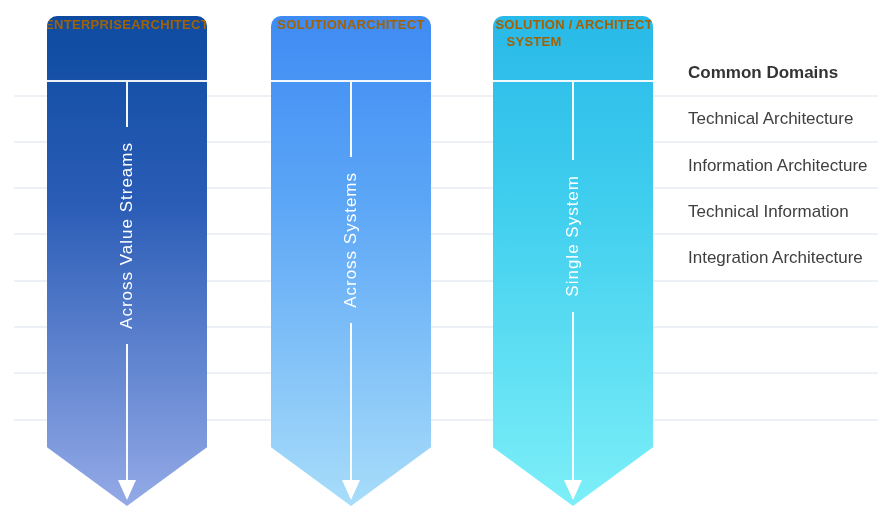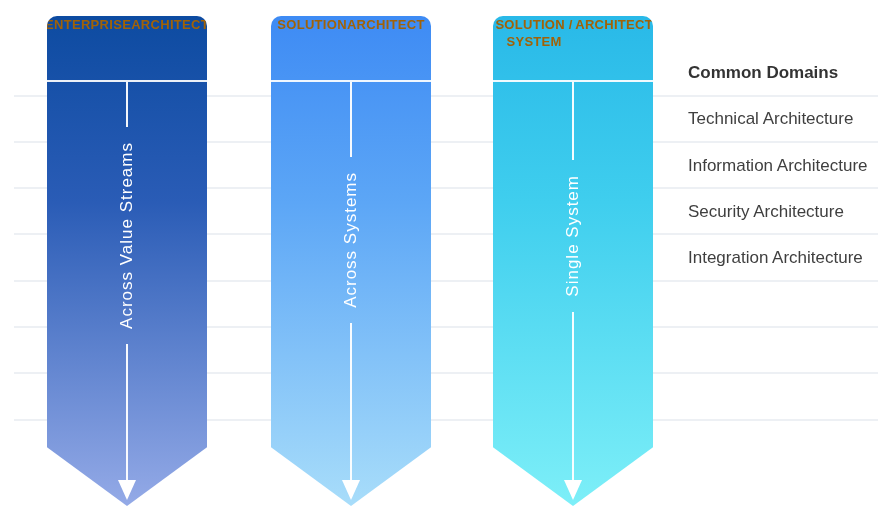--- a/index.html
+++ b/index.html
@@ -116,17 +116,17 @@
       <div class="v-label">Single System</div>
       <div class="stem-bottom"></div>
       <div class="arrow-head"></div>
     </div>
   </div>
 
   <div class="domains">
     <div class="domain-row hdr">Common Domains</div>
     <div class="domain-row">Technical Architecture</div>
     <div class="domain-row">Information Architecture</div>
-    <div class="domain-row">Security Architecture</div>
+    <div class="domain-row">Technical Information</div>
     <div class="domain-row">Integration Architecture</div>
   </div>
 
 </div>
 
 </body></html>

